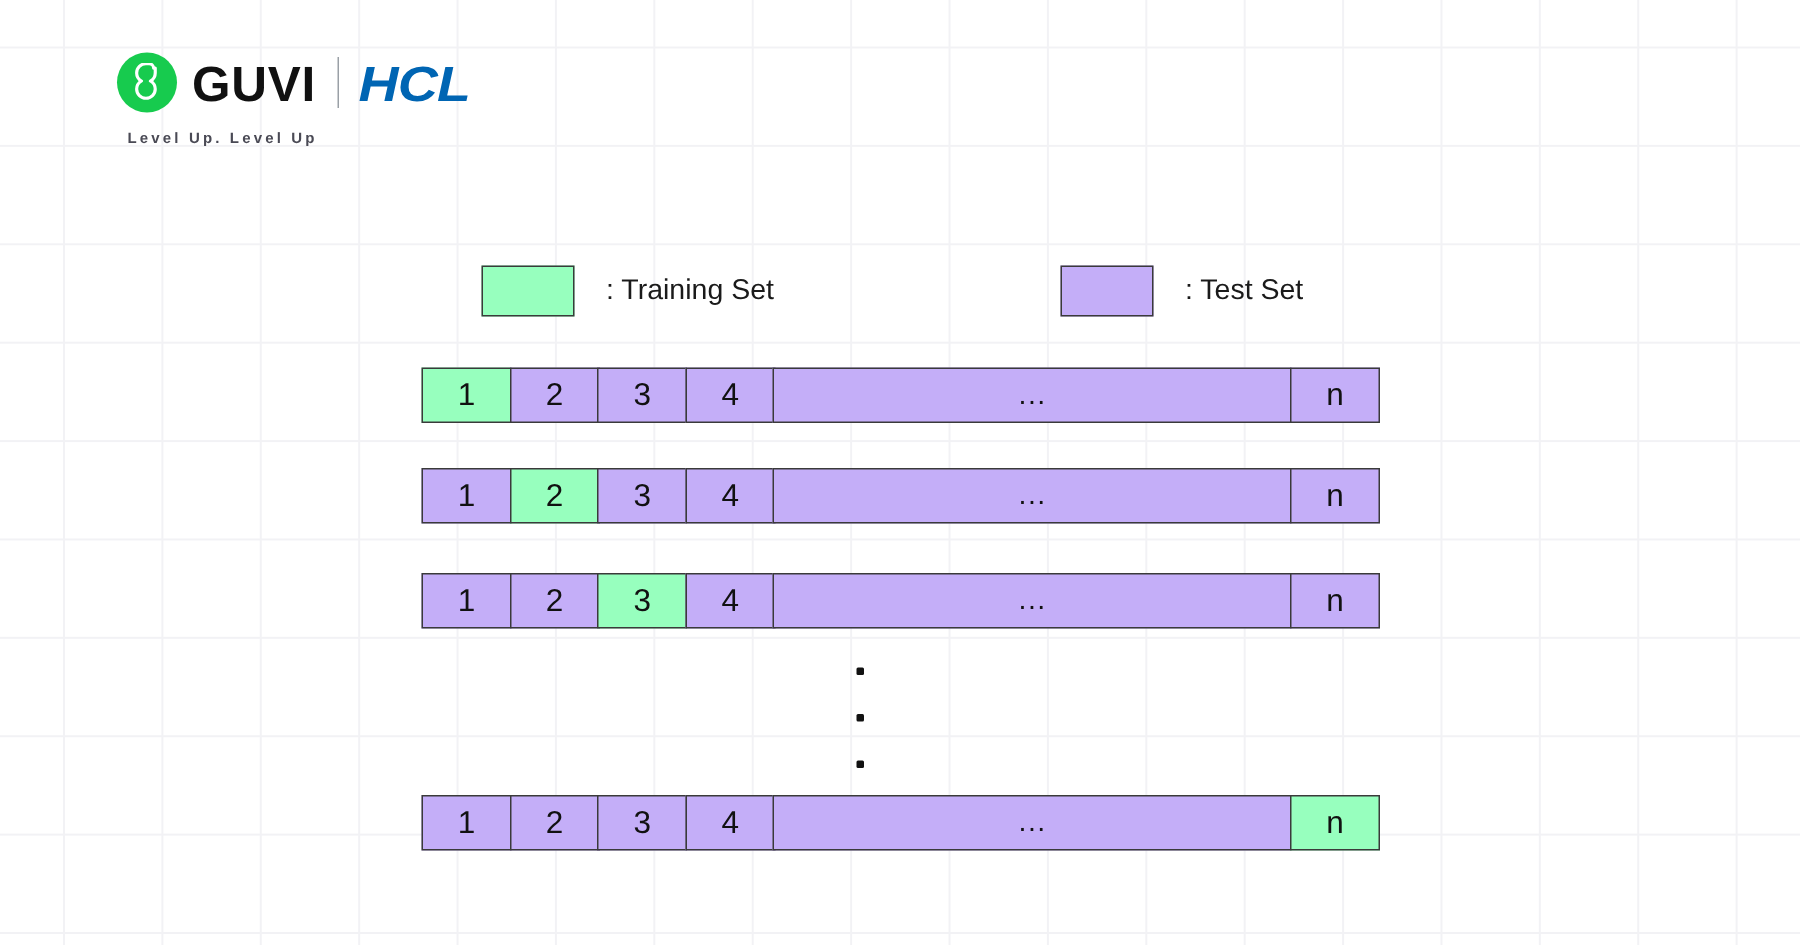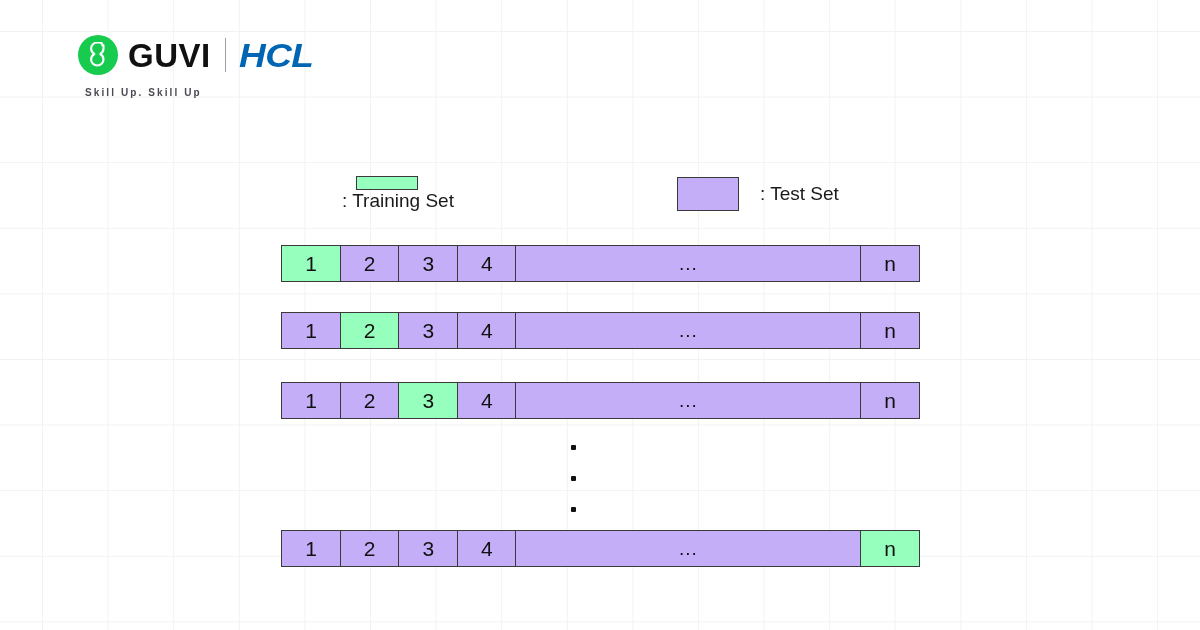--- a/index.html
+++ b/index.html
@@ -130,22 +130,22 @@
     height: 36px;
   }
 
   .legend-item {
     position: absolute;
     display: flex;
     align-items: center;
     height: 36px;
   }
 
-  #legend-item-training { left: 40px; flex-direction: column; }
-  #legend-item-test     { left: 396px; }
+  #legend-item-training { left: 40px; }
+  #legend-item-test     { left: 426px; }
 
   .legend-swatch {
     width: 62px;
     height: 34px;
     border: 1.4px solid #3a3a3a;
   }
 
   .legend-swatch.training { background: #97FFBE; }
   .legend-swatch.test     { background: #C4AEF8; }
 
@@ -231,21 +231,21 @@
     <div id="brand-row">
       <div id="guvi-logo-mark">
         <svg width="24" height="26" viewBox="0 0 24 26" aria-hidden="true">
           <path d="M16.4 3.4c0-1.6-1.3-2.9-3-2.9h-2.1c-3.4 0-6.2 2.7-6.2 6.1 0 2.3 1.3 4.3 3.2 5.4-1.9 1.1-3.2 3.1-3.2 5.4 0 3.4 2.8 6.1 6.2 6.1 3.4 0 6.2-2.7 6.2-6.1 0-2.3-1.3-4.3-3.2-5.4 1.9-1.1 3.2-3.1 3.2-5.4V3.4z" fill="none" stroke="#ffffff" stroke-width="2.1" stroke-linecap="round" stroke-linejoin="round"></path>
         </svg>
       </div>
       <div id="guvi-wordmark">GUVI</div>
       <div id="brand-divider"></div>
       <div id="hcl-wordmark">HCL</div>
     </div>
-    <div id="brand-tagline">Skill Up. Skill Up</div>
+    <div id="brand-tagline">Level Up. Level Up</div>
   </div>
 
 
   <div id="legend">
     <div class="legend-item" id="legend-item-training">
       <span class="legend-swatch training"></span>
       <span class="legend-label">: Training Set</span>
     </div>
     <div class="legend-item" id="legend-item-test">
       <span class="legend-swatch test"></span>

